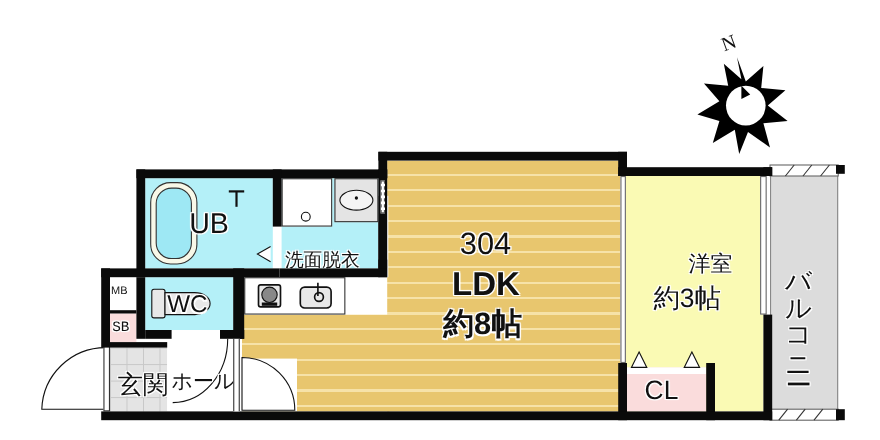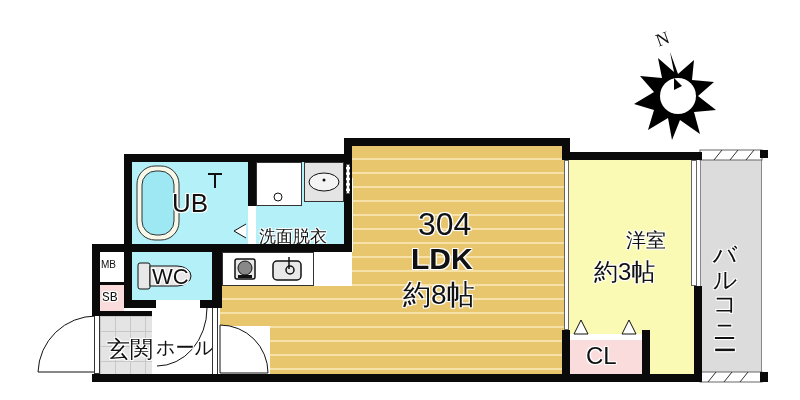--- a/index.html
+++ b/index.html
@@ -57,23 +57,23 @@
 </svg>
 <svg width="30" height="26" style="left:272px;top:255px;">
   <rect x="1" y="6" width="28" height="19" rx="4" fill="#e8e8e8" stroke="#111" stroke-width="1.5"></rect>
   <line x1="17" y1="2" x2="17" y2="14" stroke="#111" stroke-width="1.5"></line>
   <circle cx="18" cy="15" r="4" fill="none" stroke="#111" stroke-width="1.5"></circle>
 </svg>
 <div class="abs" style="left:220px;top:326px;width:50px;height:48px;background:#fff;"></div>
 <svg width="50" height="50" style="left:220px;top:325px;">
   <path d="M0,0 A48,48 0 0 1 48,48 L0,48 Z" fill="#fff" stroke="#111" stroke-width="1"></path>
 </svg>
-<span class="lbl" style="left:418px;top:208px;font-size:32px;">304</span>
+<span class="lbl" style="left:418px;top:208px;font-size:28px;">304</span>
 <span class="lbl" style="left:411px;top:244px;font-size:30px;font-weight:bold;">LDK</span>
-<span class="lbl" style="left:403px;top:281px;font-size:28px;">約8帖</span>
+<span class="lbl" style="left:403px;top:281px;font-size:28px;font-weight:bold;">約8帖</span>
 
 <div class="abs" style="left:568px;top:160px;width:126px;height:214px;background:#fafab4;"></div>
 <div class="abs" style="left:564px;top:160px;width:5px;height:170px;background:#fff;border:1px solid #666;"></div>
 <div class="abs" style="left:691px;top:160px;width:6px;height:126px;background:#fff;border:1px solid #666;"></div>
 <span class="lbl" style="left:626px;top:230px;font-size:20px;">洋室</span>
 <span class="lbl" style="left:594px;top:260px;font-size:24px;">約3帖</span>
 
 <div class="abs" style="left:568px;top:334px;width:74px;height:40px;background:#fadcdc;border-top:6px solid #fff;"></div>
 <svg width="74" height="16" style="left:568px;top:318px;">
   <polygon points="6,16 13,2 20,16" fill="#fff" stroke="#111"></polygon>

